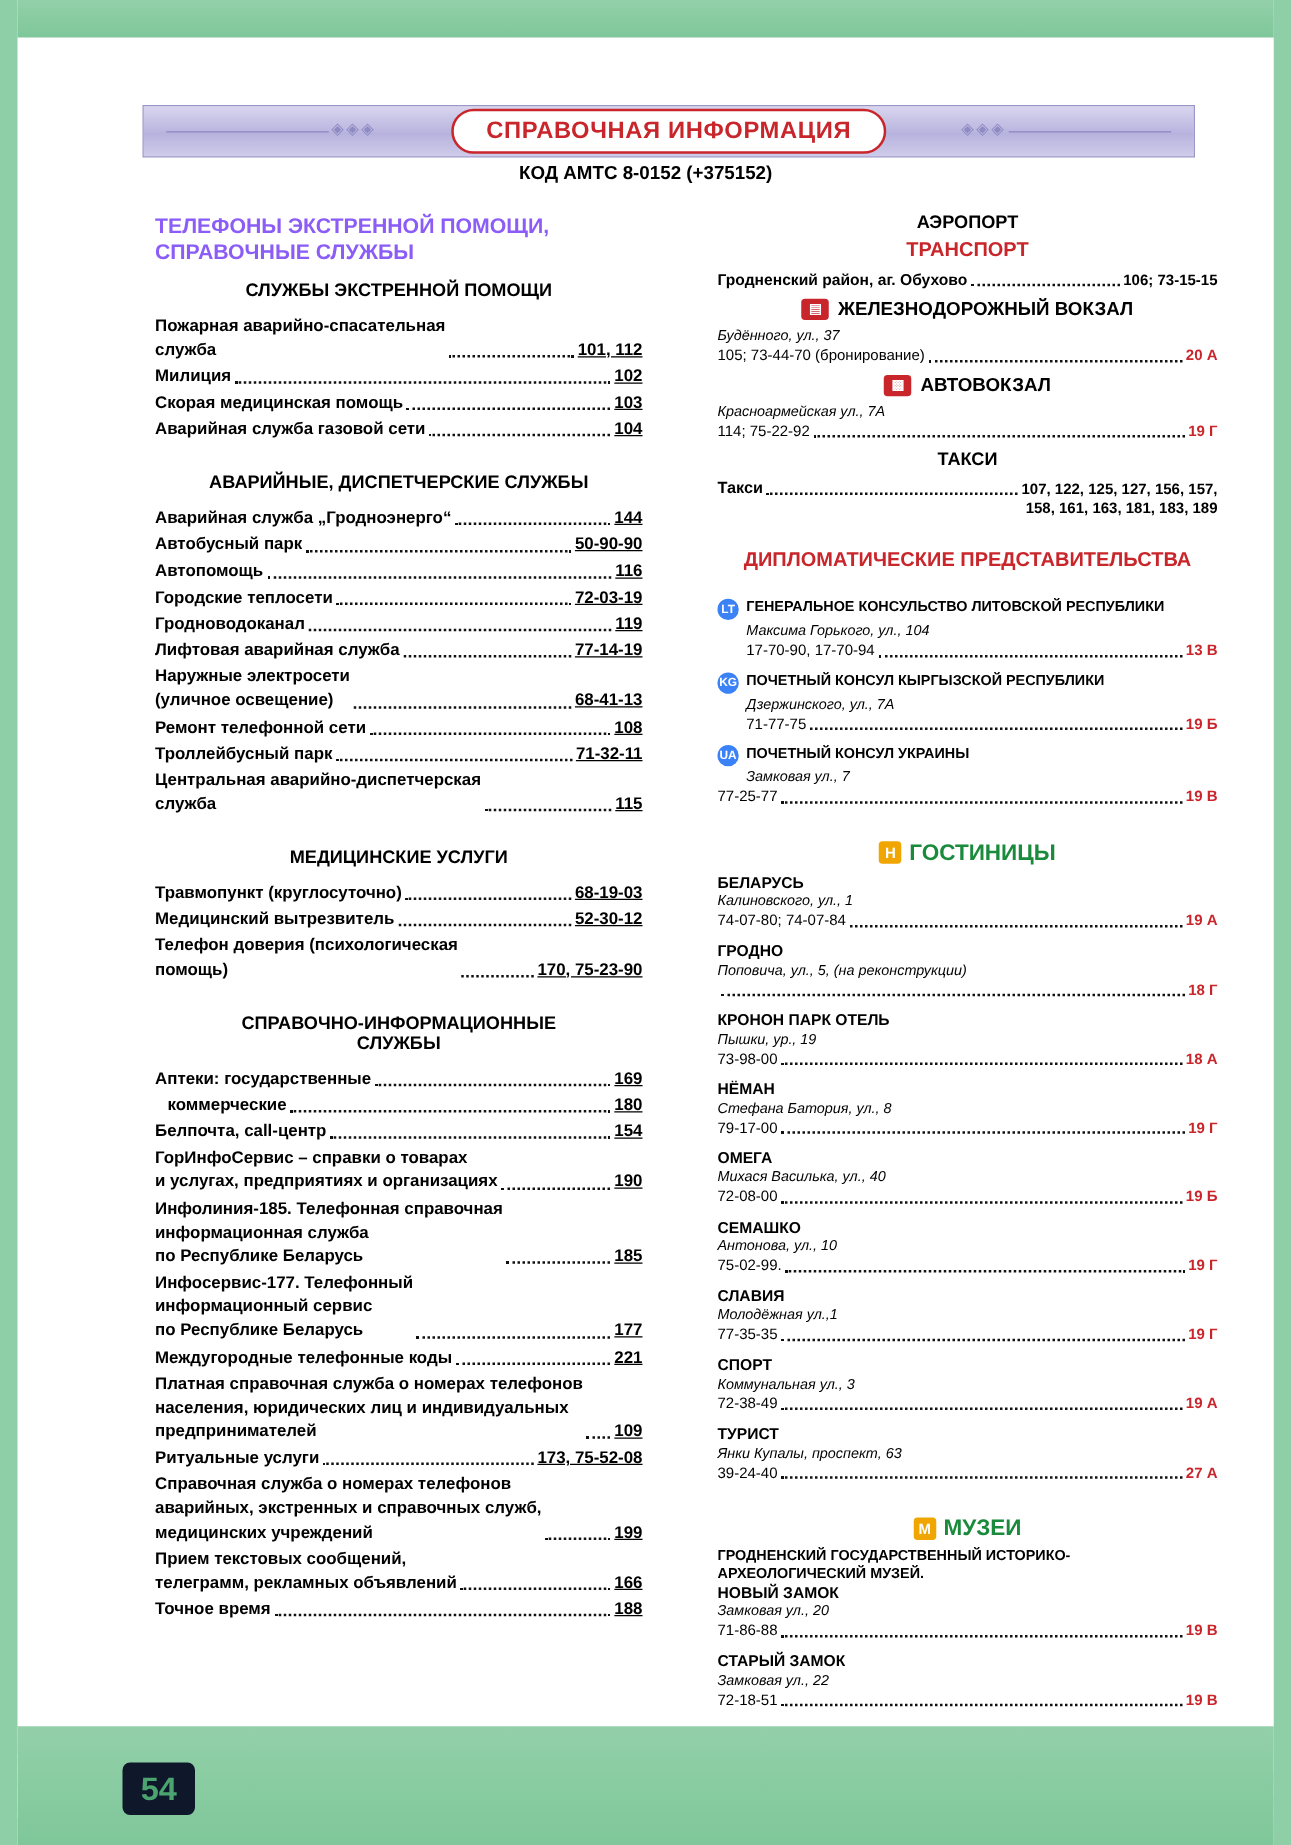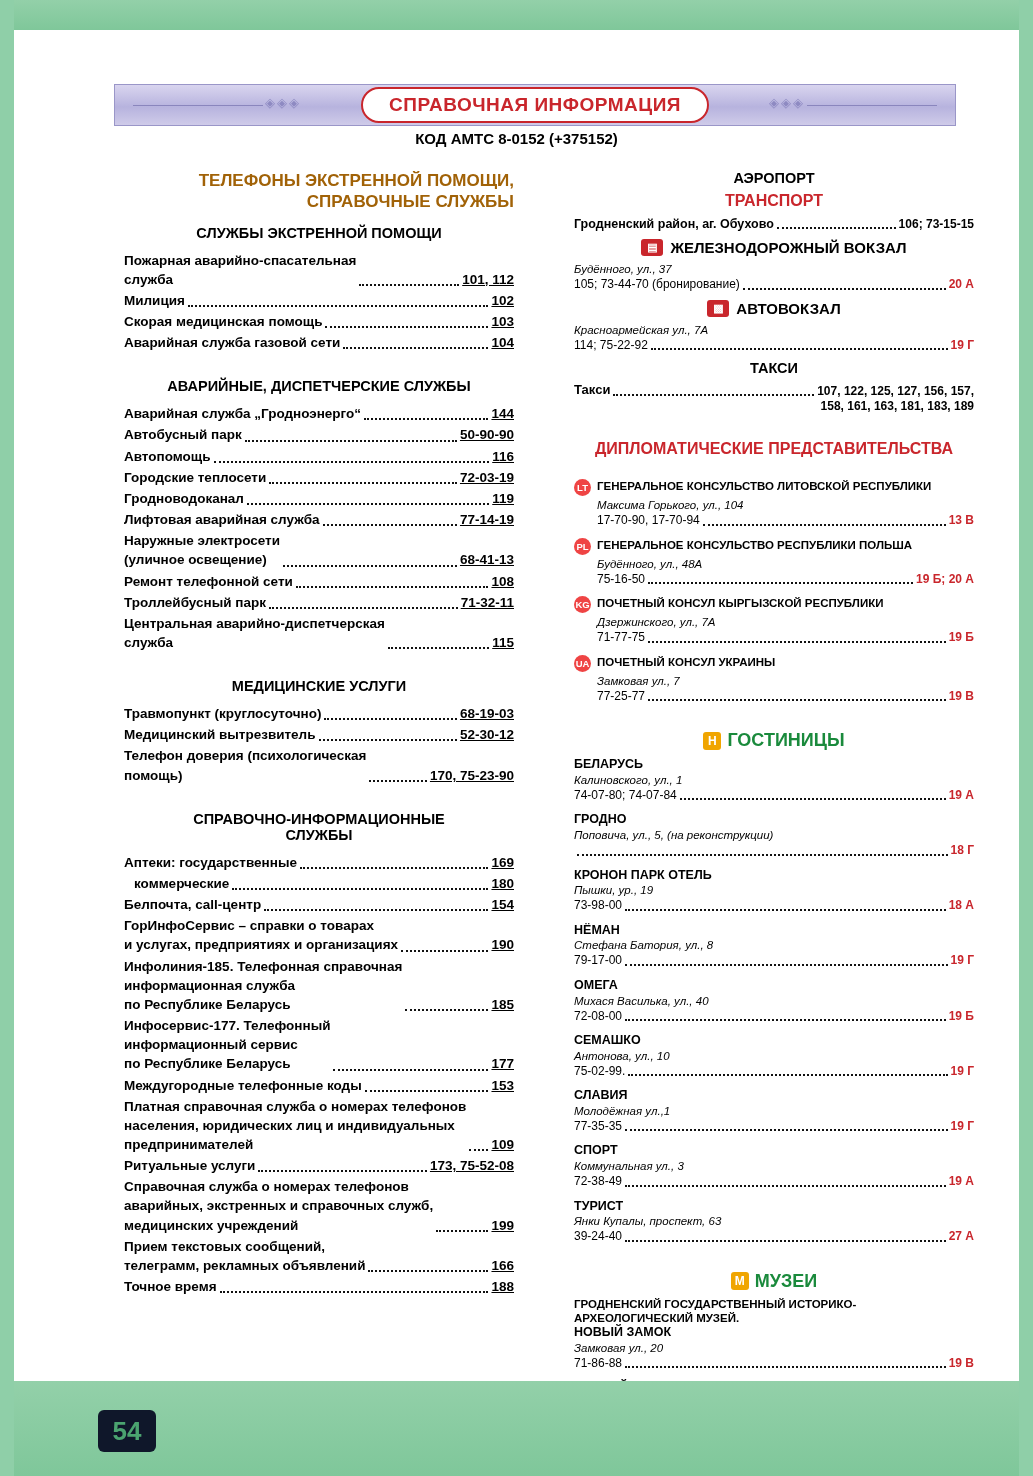--- a/index.html
+++ b/index.html
@@ -72,21 +72,21 @@
   }
   .code-line{
     position:absolute;left:0;right:0;top:130px;text-align:center;
     font-size:15px;font-weight:bold;
   }
 
   .col-left{position:absolute;left:110px;top:170px;width:390px;}
   .col-right{position:absolute;left:560px;top:170px;width:400px;}
 
   h2.sect-red{
-    color:#a16207;font-size:17px;font-weight:bold;text-align:right;
+    color:#8b5cf6;font-size:17px;font-weight:bold;text-align:left;
     margin:0 0 12px 0;line-height:1.25;
   }
   h3.sect-bk{
     font-size:14.5px;font-weight:bold;text-align:center;margin:0 0 10px 0;
   }
   .entry{
     font-size:13.5px;font-weight:bold;line-height:1.42;
     margin:0 0 2px 0;
     display:flex;align-items:flex-end;
   }
@@ -105,21 +105,21 @@
   .rrow{
     display:flex;align-items:flex-end;font-size:12px;font-weight:normal;
     line-height:1.3;margin:0 0 7px 0;
   }
   .rrow .dots{flex:1;margin:0 3px 3px 3px;border-bottom:2px dotted #111;height:1px;min-width:8px;}
   .rrow .num{white-space:nowrap;color:#c9262c;font-weight:bold;}
   .rrow .num.black{color:#000;}
   .item{margin-bottom:9px;}
   .flag{
     display:inline-block;width:17px;height:17px;border-radius:9px;
-    background:#ef4444;color:#fff;font-size:9.5px;font-weight:bold;
+    background:#3b82f6;color:#fff;font-size:9.5px;font-weight:bold;
     text-align:center;line-height:17px;margin-right:6px;vertical-align:middle;
   }
   .sqicon{
     display:inline-block;width:18px;height:18px;border-radius:3px;
     background:#f0a500;color:#ffffff;font-size:12px;font-weight:bold;
     text-align:center;line-height:18px;margin-right:6px;vertical-align:middle;
   }
   .ico-train,.ico-bus{
     display:inline-block;width:22px;height:17px;border-radius:3px;
     background:#c9262c;color:#fff;font-size:11px;text-align:center;line-height:17px;
@@ -294,21 +294,21 @@
           <div class="entry">
             <span class="txt">Инфосервис-177. Телефонный
 информационный сервис
 по Республике Беларусь</span>
             <span class="dots"></span>
             <span class="num">177</span>
           </div>
           <div class="entry">
             <span class="txt">Междугородные телефонные коды</span>
             <span class="dots"></span>
-            <span class="num">153</span>
+            <span class="num">221</span>
           </div>
           <div class="entry">
             <span class="txt">Платная справочная служба о номерах телефонов
 населения, юридических лиц и индивидуальных
 предпринимателей</span>
             <span class="dots"></span>
             <span class="num">109</span>
           </div>
           <div class="entry">
             <span class="txt">Ритуальные услуги</span>
@@ -390,49 +390,37 @@
             </div>
             <div class="addr" style="margin-left: 23px;">Максима Горького, ул., 104</div>
             <div class="rrow" style="margin-left: 23px;">
               <span>17-70-90, 17-70-94</span>
               <span class="dots"></span>
               <span class="num">13 В</span>
             </div>
           </div>
           <div class="item">
             <div class="dipl-wrap">
-              <span class="flag">PL</span>
-              <span class="dipl-name">ГЕНЕРАЛЬНОЕ КОНСУЛЬСТВО РЕСПУБЛИКИ ПОЛЬША</span>
-            </div>
-            <div class="addr" style="margin-left: 23px;">Будённого, ул., 48А</div>
-            <div class="rrow" style="margin-left: 23px;">
-              <span>75-16-50</span>
-              <span class="dots"></span>
-              <span class="num">19 Б; 20 А</span>
-            </div>
-          </div>
-          <div class="item">
-            <div class="dipl-wrap">
               <span class="flag">KG</span>
               <span class="dipl-name">ПОЧЕТНЫЙ КОНСУЛ КЫРГЫЗСКОЙ РЕСПУБЛИКИ</span>
             </div>
             <div class="addr" style="margin-left: 23px;">Дзержинского, ул., 7А</div>
             <div class="rrow" style="margin-left: 23px;">
               <span>71-77-75</span>
               <span class="dots"></span>
               <span class="num">19 Б</span>
             </div>
           </div>
           <div class="item">
             <div class="dipl-wrap">
               <span class="flag">UA</span>
               <span class="dipl-name">ПОЧЕТНЫЙ КОНСУЛ УКРАИНЫ</span>
             </div>
             <div class="addr" style="margin-left: 23px;">Замковая ул., 7</div>
-            <div class="rrow" style="margin-left: 23px;">
+            <div class="rrow" style="">
               <span>77-25-77</span>
               <span class="dots"></span>
               <span class="num">19 В</span>
             </div>
           </div>
         </div>
     </div>
 
     <div class="block">
       <div class="hdr-line green">

